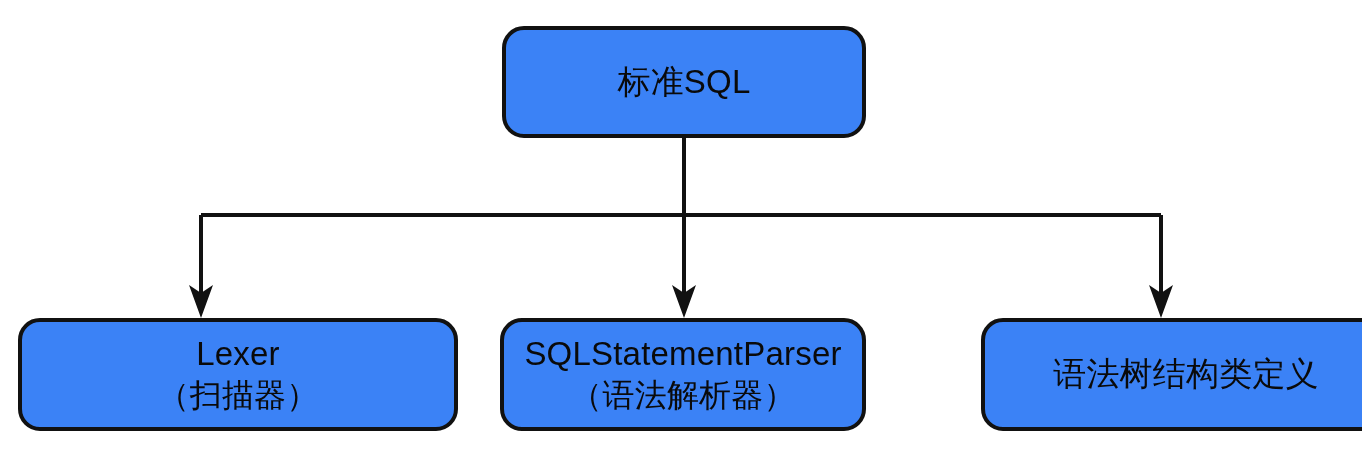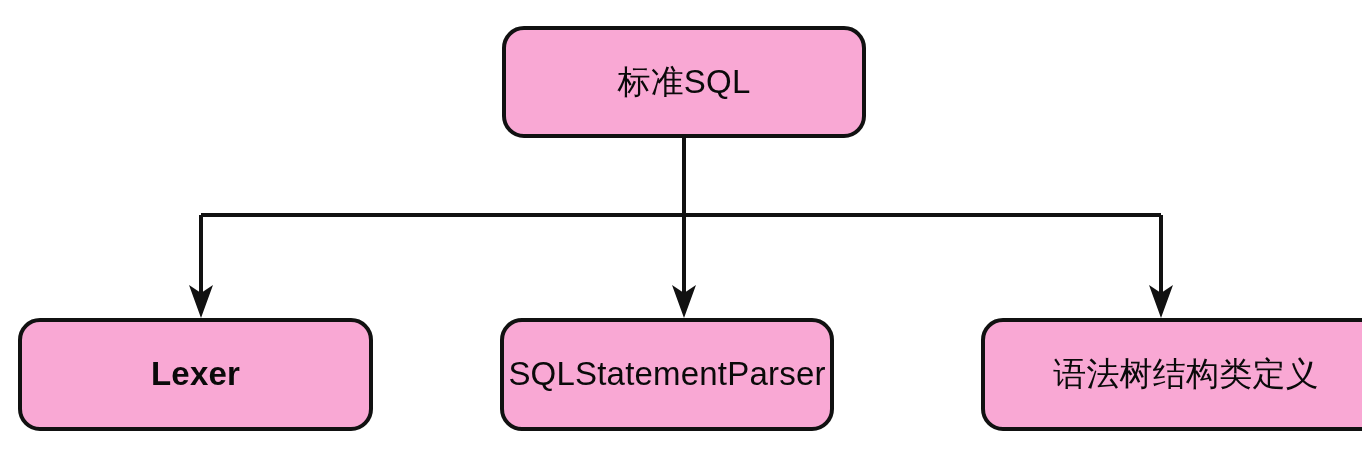--- a/index.html
+++ b/index.html
@@ -20,21 +20,21 @@
   #connector-layer {
     position: absolute;
     left: 0;
     top: 0;
     width: 1362px;
     height: 454px;
   }
   .node {
     position: absolute;
     box-sizing: border-box;
-    background: #f9a8d4;
+    background: #3b82f6;
     border: 4px solid #111111;
     border-radius: 22px;
     display: flex;
     flex-direction: column;
     align-items: center;
     justify-content: center;
     text-align: center;
     color: #0a0a0a;
   }
   .node-line {
@@ -49,28 +49,27 @@
   }
   #node-root {
     left: 502px;
     top: 26px;
     width: 364px;
     height: 112px;
   }
   #node-lexer {
     left: 18px;
     top: 318px;
-    width: 355px;
+    width: 440px;
     height: 113px;
-    font-weight: bold;
   }
   #node-parser {
     left: 500px;
     top: 318px;
-    width: 334px;
+    width: 366px;
     height: 113px;
   }
   #node-ast {
     left: 981px;
     top: 318px;
     width: 410px;
     height: 113px;
   }
 </style>
 </head>
@@ -92,23 +91,25 @@
       <path d="M1161,318 L1149,285 L1161,293 L1173,285 Z"></path>
     </g>
   </svg>
 
   <div class="node" id="node-root">
     <span class="node-line">标准SQL</span>
   </div>
 
   <div class="node" id="node-lexer">
     <span class="node-line">Lexer</span>
+    <span class="node-line sub">（扫描器）</span>
   </div>
 
   <div class="node" id="node-parser">
     <span class="node-line">SQLStatementParser</span>
+    <span class="node-line sub">（语法解析器）</span>
   </div>
 
   <div class="node" id="node-ast">
     <span class="node-line">语法树结构类定义</span>
   </div>
 
 </div>
 
 </body></html>

